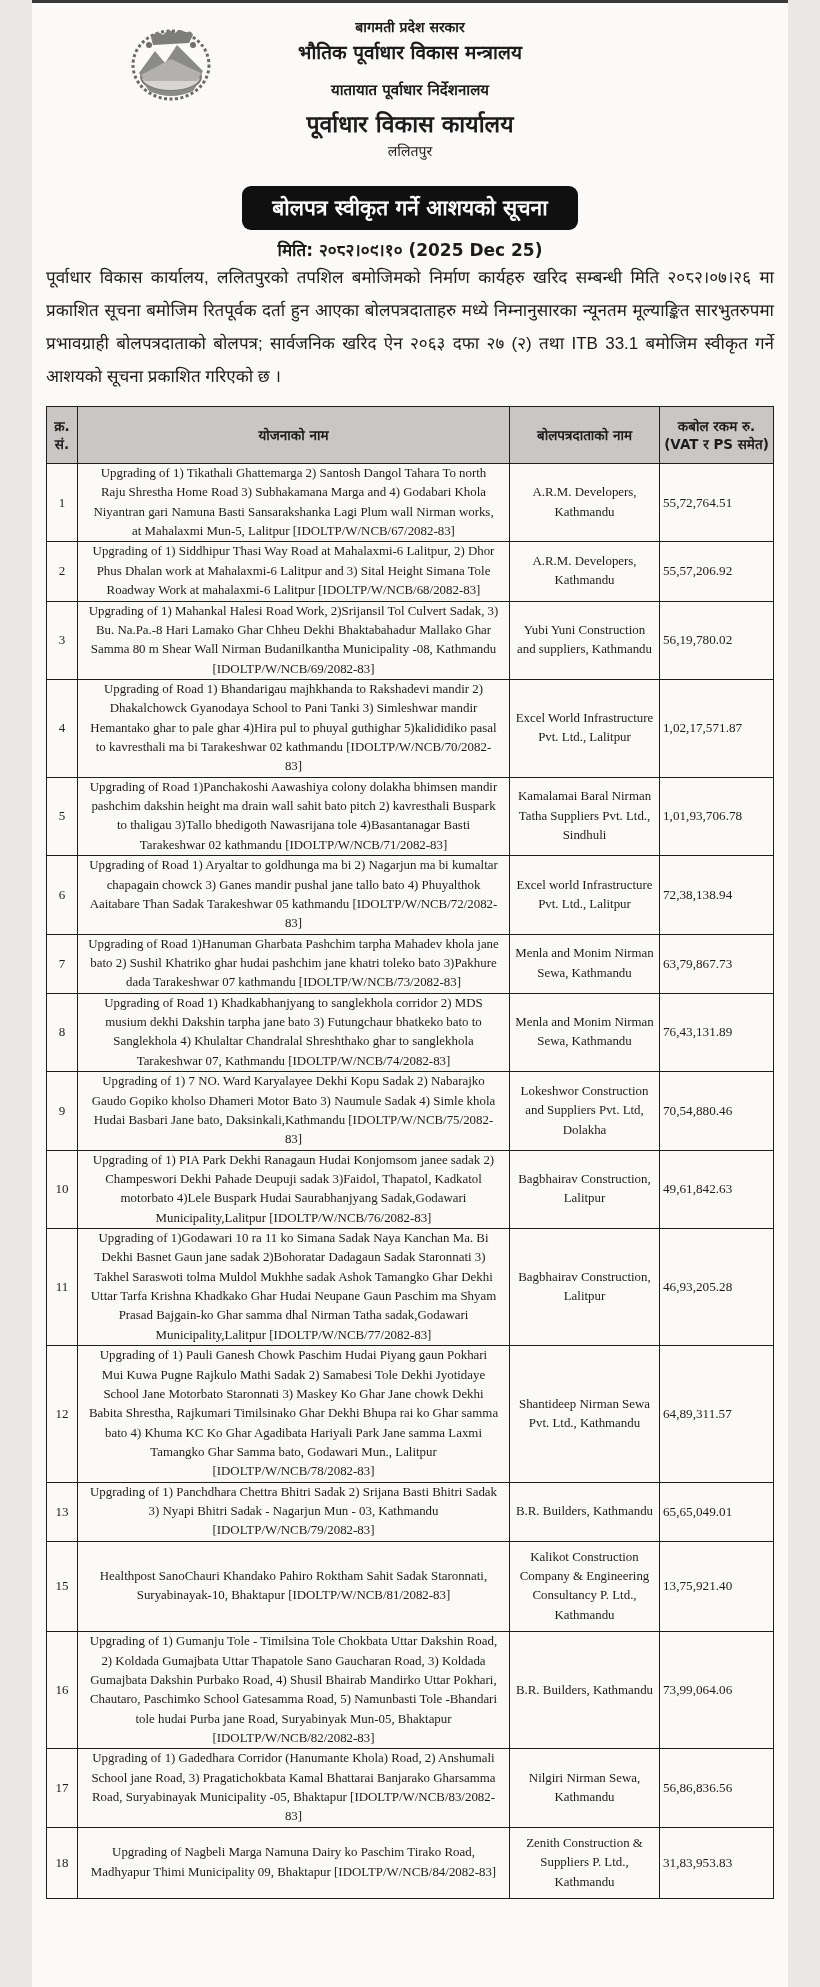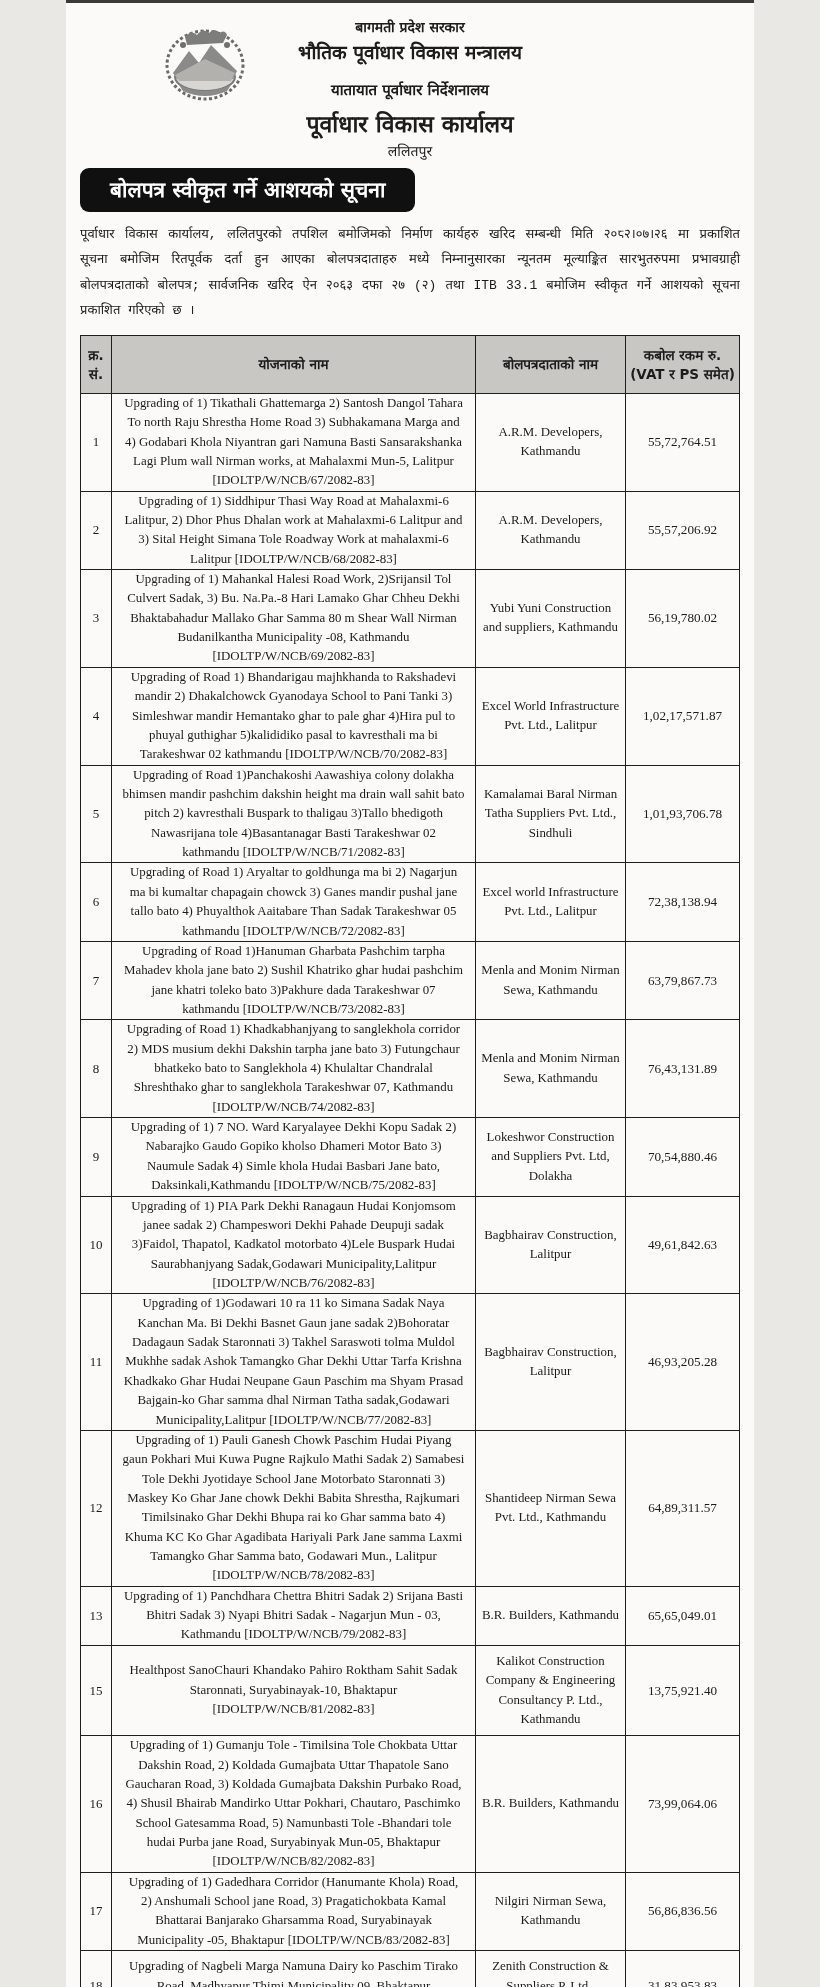--- a/index.html
+++ b/index.html
@@ -3,65 +3,64 @@
 <meta charset="utf-8">
 <style>
   * { box-sizing: border-box; margin: 0; padding: 0; }
   html, body { background: #e9e8e5; }
   body {
     font-family: "Liberation Serif", "DejaVu Sans", serif;
     color: #1c1c1c;
   }
   .page {
     position: relative;
-    width: 688px;
+    width: 756px;
     height: 1987px;
     margin: 0 auto;
     background: #fbfaf8;
     border-top: 3px solid #3a3a3a;
     padding: 8px 14px 10px 14px;
     overflow: hidden;
   }
   
   .letterhead { position: relative; text-align: center; padding-top: 6px; }
   .emblem {
     position: absolute; left: 75px; top: 4px;
     width: 100px; height: 100px;
   }
   .lh-line1 { font-size: 14px; font-weight: bold; font-family: "DejaVu Sans", sans-serif; }
   .lh-line2 { font-size: 19px; font-weight: bold; margin-top: 3px; font-family: "DejaVu Sans", sans-serif; }
   .lh-line3 { font-size: 15px; font-weight: bold; margin-top: 14px; font-family: "DejaVu Sans", sans-serif; }
   .lh-line4 { font-size: 23px; font-weight: bold; margin-top: 8px; font-family: "DejaVu Sans", sans-serif; }
   .lh-line5 { font-size: 14px; margin-top: 2px; font-family: "DejaVu Sans", sans-serif; }
   
-  .banner-wrap { text-align: left; margin-top: 8px; }
+  .banner-wrap { text-align: center; margin-top: 26px; }
   .banner {
     display: inline-block;
     background: #101010;
     color: #ffffff;
     font-family: "DejaVu Sans", sans-serif;
     font-weight: bold;
     font-size: 21px;
     padding: 7px 30px 9px 30px;
     border-radius: 9px;
   }
   .date-line {
     text-align: center;
     font-weight: bold;
     font-size: 17px;
     margin-top: 8px;
     font-family: "DejaVu Sans", sans-serif;
   }
   
   .intro {
-    margin-top: 10px;
-    font-size: 13px;
+    font-size: 17px;
     line-height: 1.95;
     text-align: justify;
-    font-family: Liberation Mono, monospace;
+    font-family: Liberation Sans, sans-serif;
   }
   
   table.bids {
     width: 100%;
     margin-top: 12px;
     border-collapse: collapse;
     table-layout: fixed;
   }
   table.bids th, table.bids td {
     border: 1.6px solid #1e1e1e;
@@ -91,21 +90,20 @@
     padding: 0 10px;
     text-align: center;
   }
   td.bidder {
     text-align: center;
     font-size: 12.9px;
     line-height: 1.5;
     padding: 6px 5px;
   }
   td.amount {
-    text-align: center;
     font-size: 13.2px;
     padding: 4px 3px;
   }
 </style>
 </head>
 <body>
 
 <div class="page">
 
   <div class="letterhead">
@@ -129,20 +127,21 @@
     <div class="lh-line2">भौतिक पूर्वाधार विकास मन्त्रालय</div>
     <div class="lh-line3">यातायात पूर्वाधार निर्देशनालय</div>
     <div class="lh-line4">पूर्वाधार विकास कार्यालय</div>
     <div class="lh-line5">ललितपुर</div>
   </div>
 
   <div class="banner-wrap">
     <span class="banner">बोलपत्र स्वीकृत गर्ने आशयको सूचना</span>
   </div>
 
+  <div class="date-line">मिति: २०८२।०९।१० (2025 Dec 25)</div>
 
   <p class="intro">पूर्वाधार विकास कार्यालय, ललितपुरको तपशिल बमोजिमको निर्माण कार्यहरु खरिद सम्बन्धी मिति २०८२।०७।२६ मा प्रकाशित सूचना बमोजिम रितपूर्वक दर्ता हुन आएका बोलपत्रदाताहरु मध्ये निम्नानुसारका न्यूनतम मूल्याङ्कित सारभुतरुपमा प्रभावग्राही बोलपत्रदाताको बोलपत्र; सार्वजनिक खरिद ऐन २०६३ दफा २७ (२) तथा ITB 33.1 बमोजिम स्वीकृत गर्ने आशयको सूचना प्रकाशित गरिएको छ ।</p>
 
   <table class="bids">
     <colgroup>
       <col class="c-sn">
         <col class="c-project">
         <col class="c-bidder">
         <col class="c-amount">
     </colgroup>

